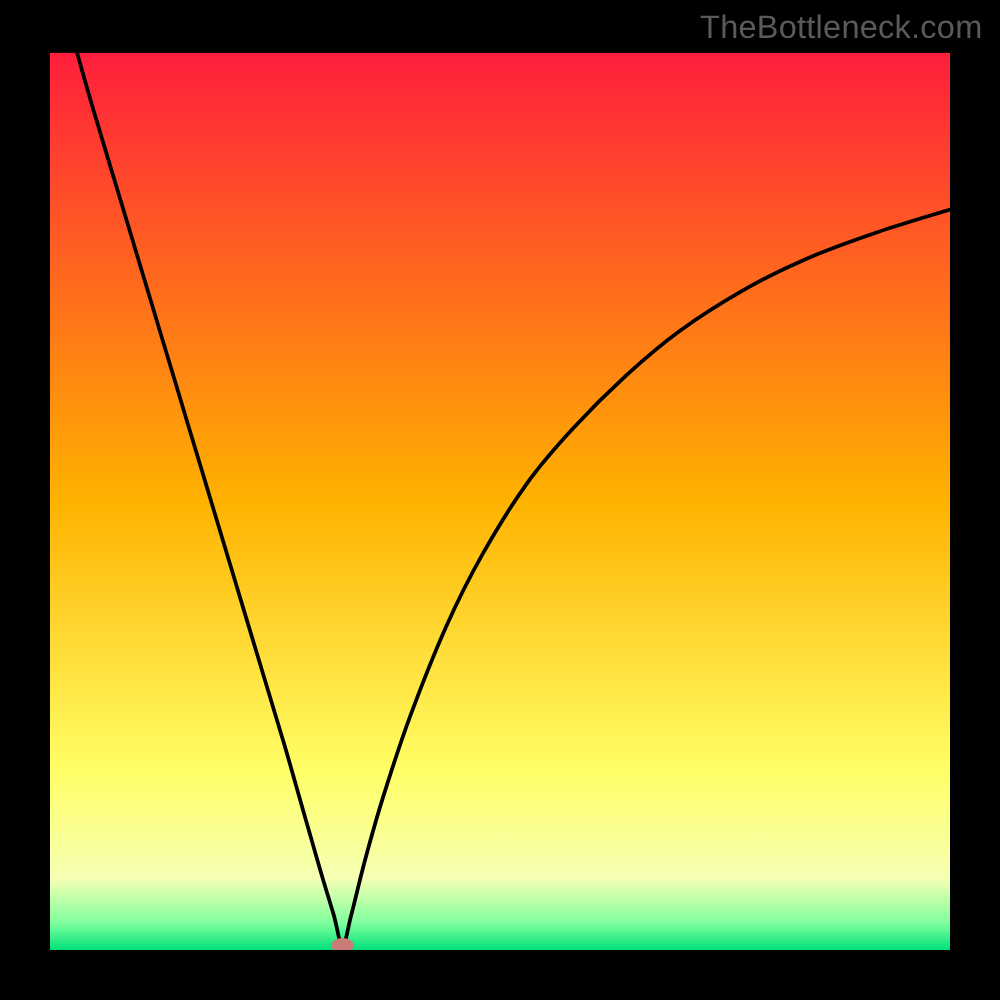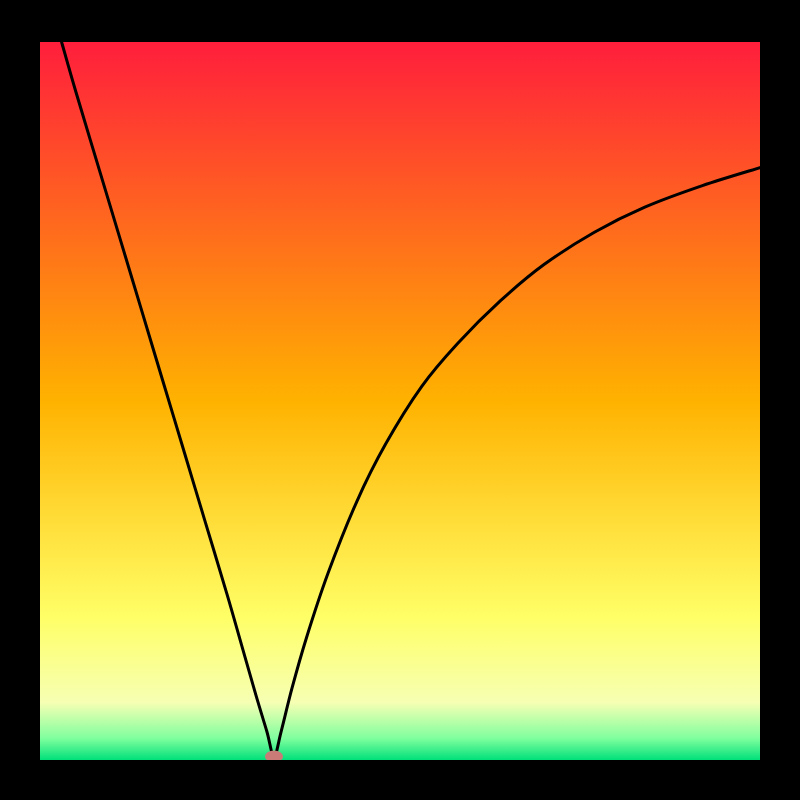--- a/index.html
+++ b/index.html
@@ -36,20 +36,21 @@
     font-weight: 500;
     letter-spacing: 0.2px;
   }
   svg { display: block; }
 </style>
 </head>
 <body>
 
 <div class="frame">
 
+  <div class="watermark">TheBottleneck.com</div>
 
   <div class="plot-area">
     <svg id="chart-svg" width="720" height="718" viewBox="0 0 720 718" preserveAspectRatio="none">
       <defs>
         <linearGradient id="bg-grad" x1="0" y1="0" x2="0" y2="1">
             <stop offset="0%" stop-color="#ff1e3c"></stop>
             <stop offset="50%" stop-color="#ffb200"></stop>
             <stop offset="80%" stop-color="#ffff66"></stop>
             <stop offset="92%" stop-color="#f6ffb3"></stop>
             <stop offset="97%" stop-color="#7fff9e"></stop>

